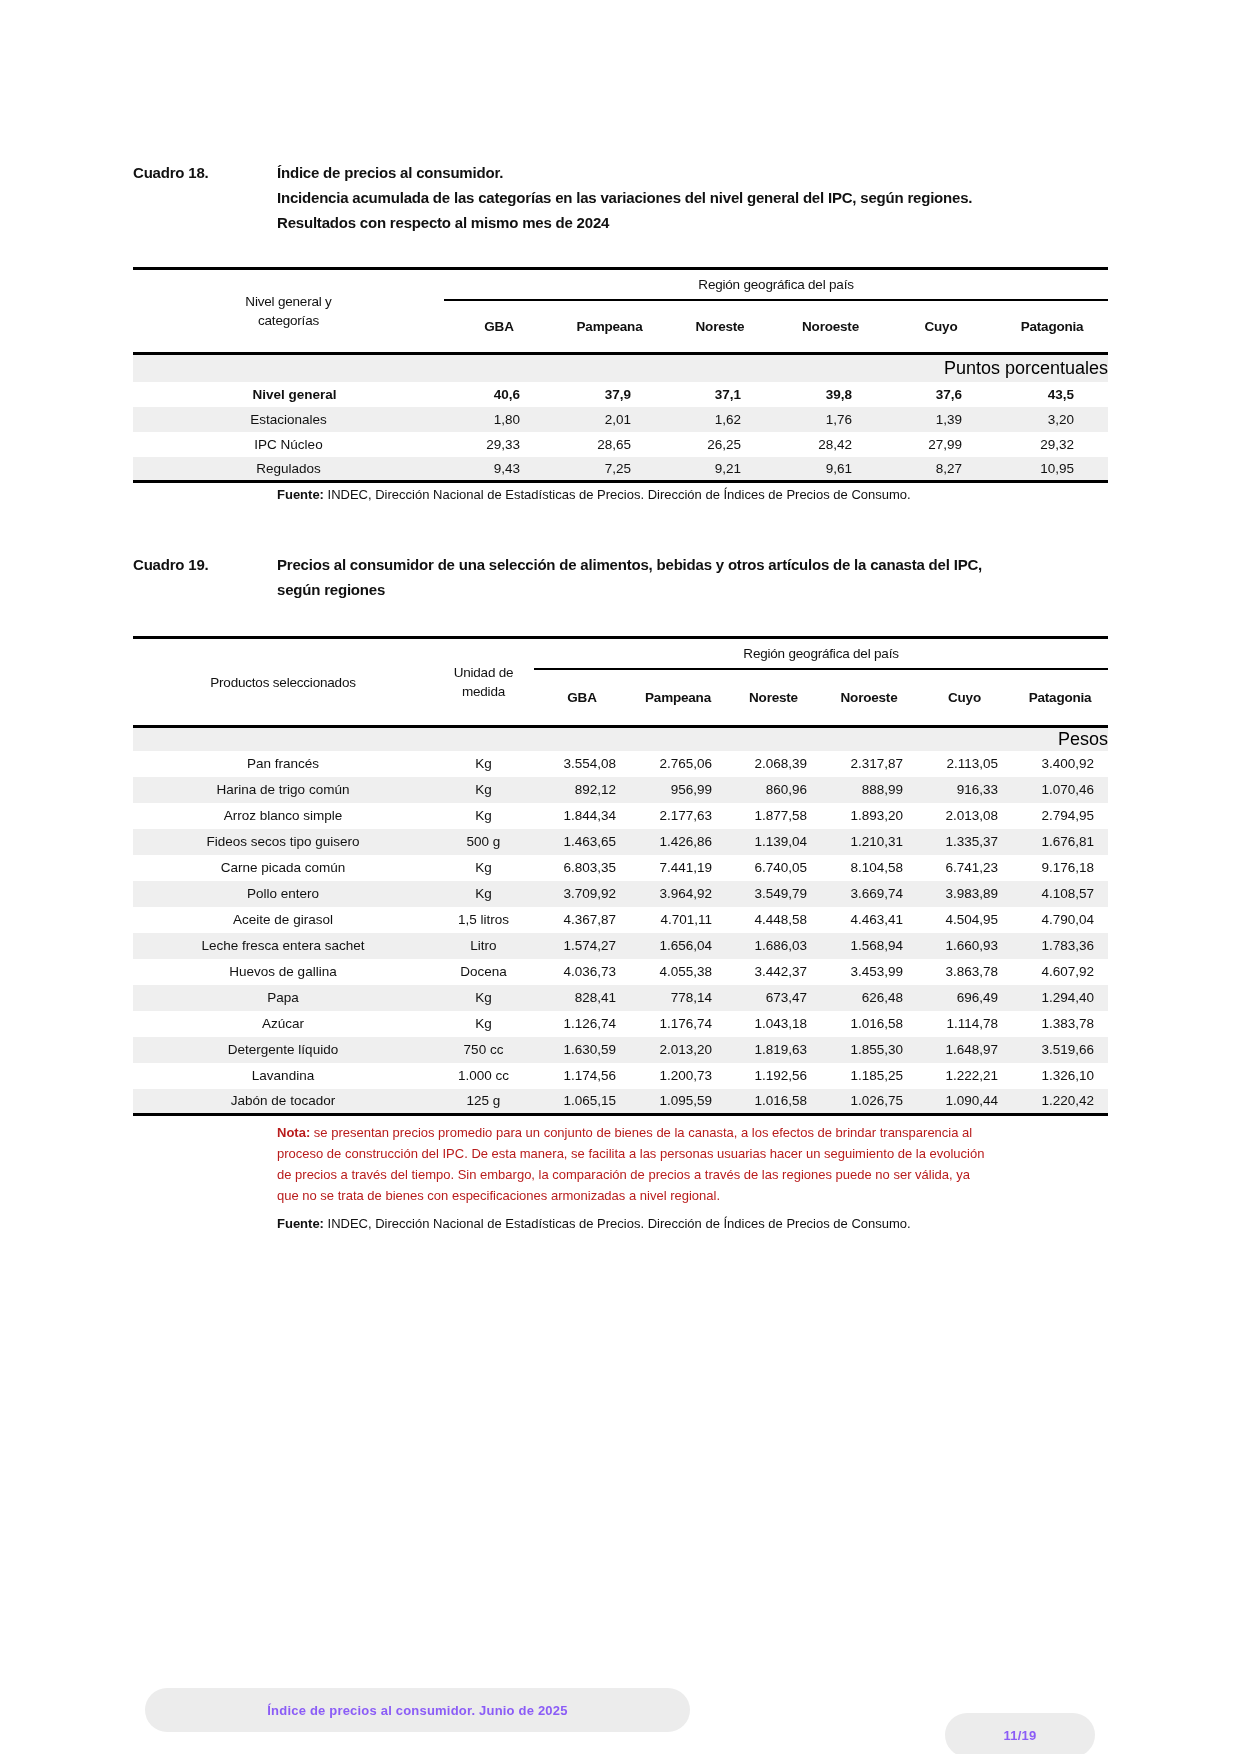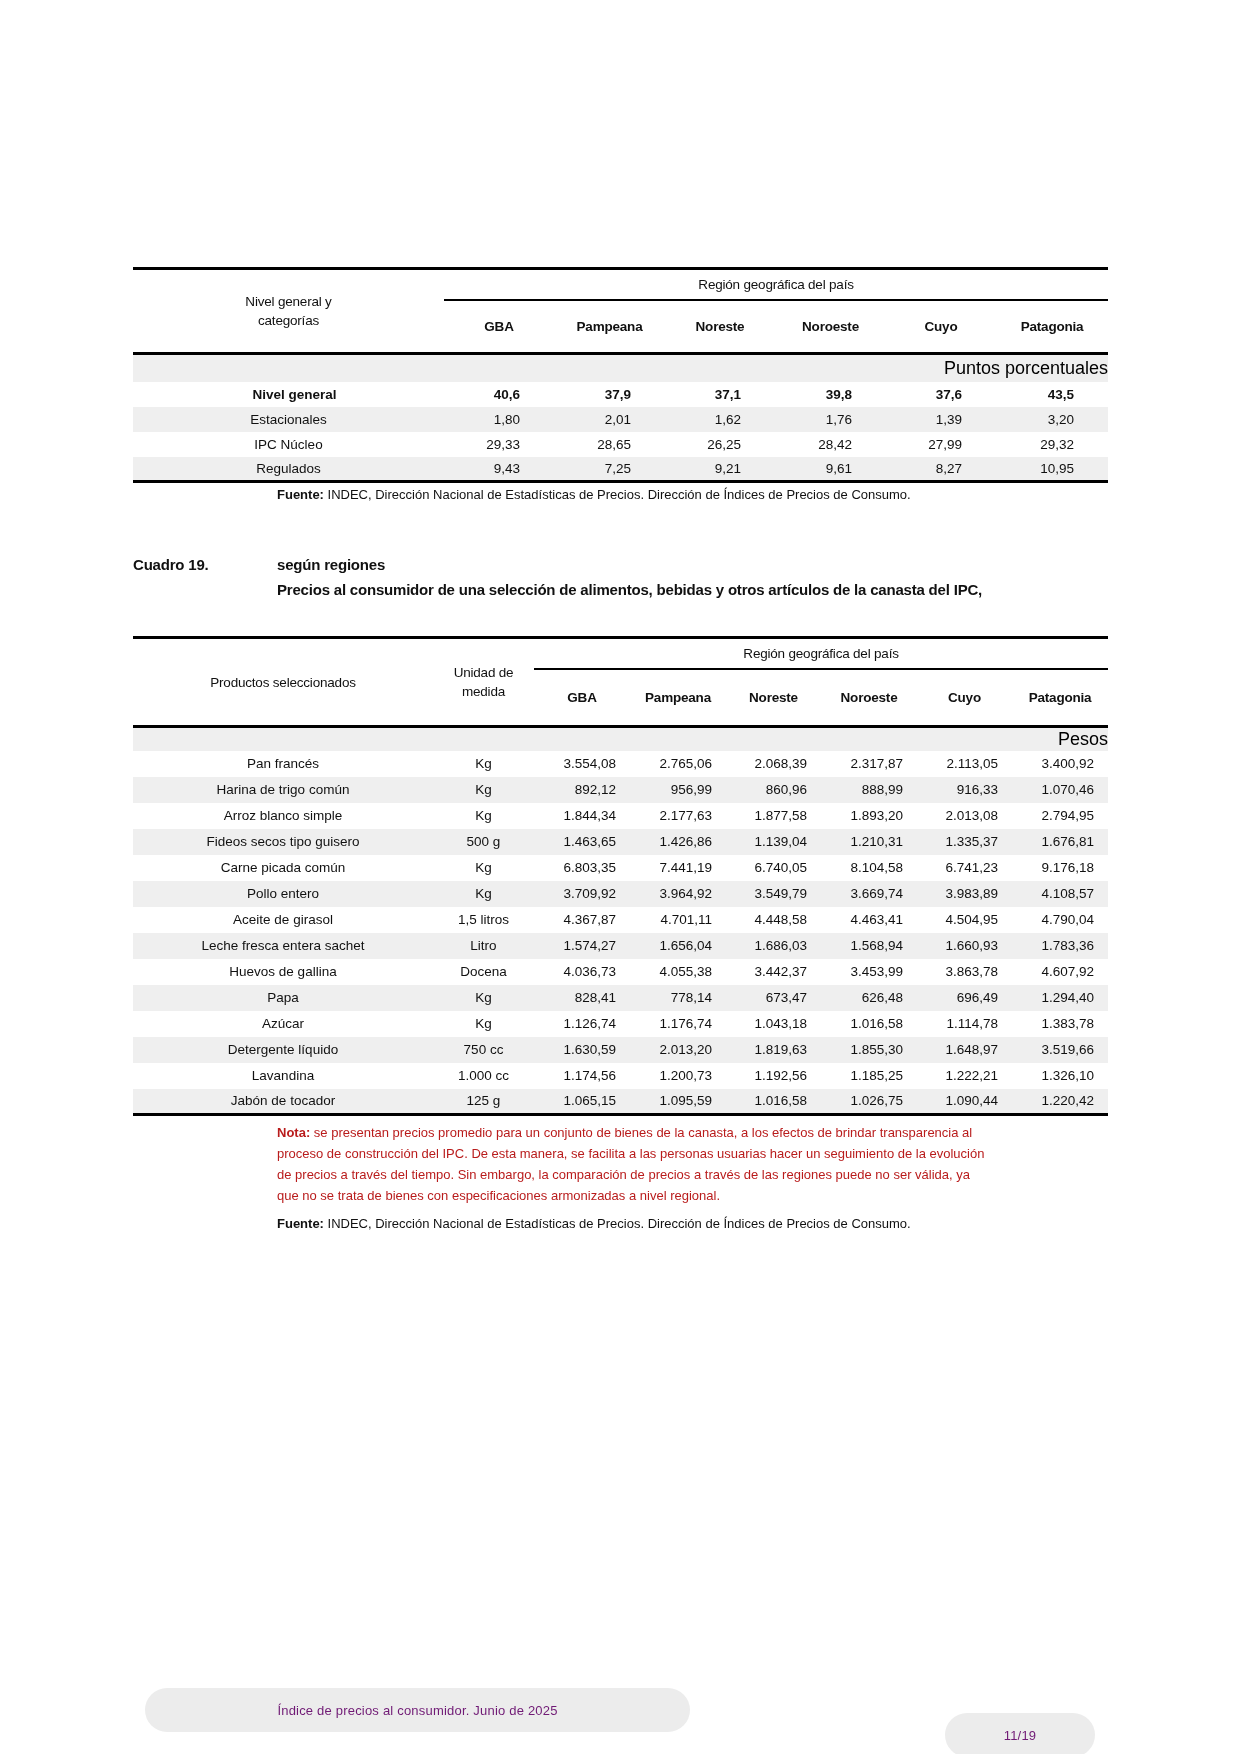--- a/index.html
+++ b/index.html
@@ -35,29 +35,37 @@
   #t19 td.num { text-align:right; padding-right:14px; }
 
   
   .note-block { position:absolute; left:277px; width:716px; font-size:13px; line-height:21px; color:#b91c1c; }
   .note-block b { font-weight:bold; }
   .source-line { position:absolute; left:277px; width:760px; font-size:13px; color:#111; }
 
   
   .footer-pill { position:absolute; height:44px; border-radius:22px; background:#ececec;
                  display:flex; align-items:center; justify-content:center;
-                 font-size:13px; font-weight:normal; color:#701a75; letter-spacing:0.2px; }
+                 font-size:13px; font-weight:bold; color:#8b5cf6; letter-spacing:0.2px; }
   .footer-pill.left { left:145px; top:1688px; width:545px; }
   .footer-pill.right { left:945px; top:1688px; width:150px;margin-top:25px; }
 </style>
 </head>
 <body>
 
 <div class="page">
 
+  <div class="caption-block" style="top:160px;">
+    <div class="caption-label">Cuadro 18.</div>
+    <div class="caption-title">
+      <div>Índice de precios al consumidor.</div>
+      <div>Incidencia acumulada de las categorías en las variaciones del nivel general del IPC, según regiones.</div>
+      <div>Resultados con respecto al mismo mes de 2024</div>
+    </div>
+  </div>
 
   <table class="data-table" id="t18" style="top:267px;">
     <colgroup>
       <col style="width:311px">
         <col style="width:110px">
         <col style="width:111px">
         <col style="width:110px">
       <col style="width:111px">
         <col style="width:110px">
         <col style="width:112px">
@@ -119,22 +127,22 @@
           <td class="num">10,95</td>
         </tr>
       </tbody>
   </table>
 
   <div class="source-line" style="top:487px;"><b>Fuente:</b><span> INDEC, Dirección Nacional de Estadísticas de Precios. Dirección de Índices de Precios de Consumo.</span></div>
 
   <div class="caption-block" style="top:552px;">
     <div class="caption-label">Cuadro 19.</div>
     <div class="caption-title">
+      <div>Precios al consumidor de una selección de alimentos, bebidas y otros artículos de la canasta del IPC,</div>
       <div>según regiones</div>
-      <div>Precios al consumidor de una selección de alimentos, bebidas y otros artículos de la canasta del IPC,</div>
     </div>
   </div>
 
   <table class="data-table" id="t19" style="top:636px;">
     <colgroup>
       <col style="width:300px">
         <col style="width:101px">
         <col style="width:96px">
         <col style="width:96px">
       <col style="width:95px">

